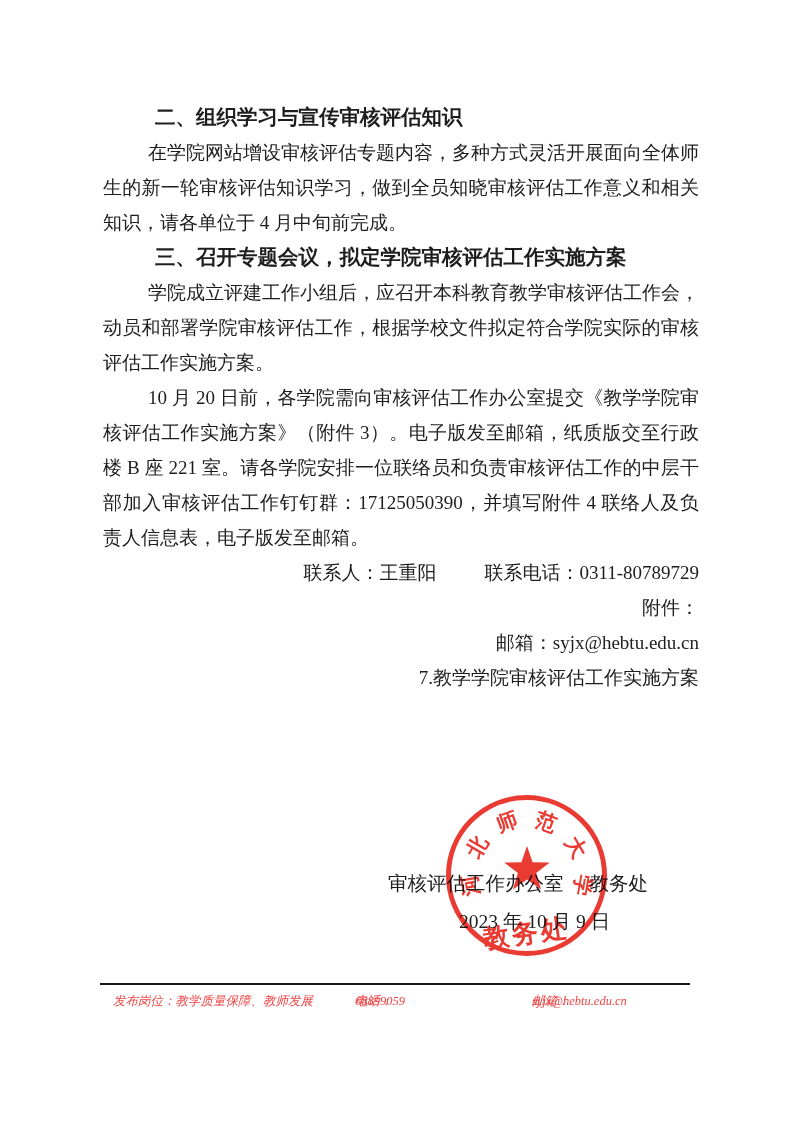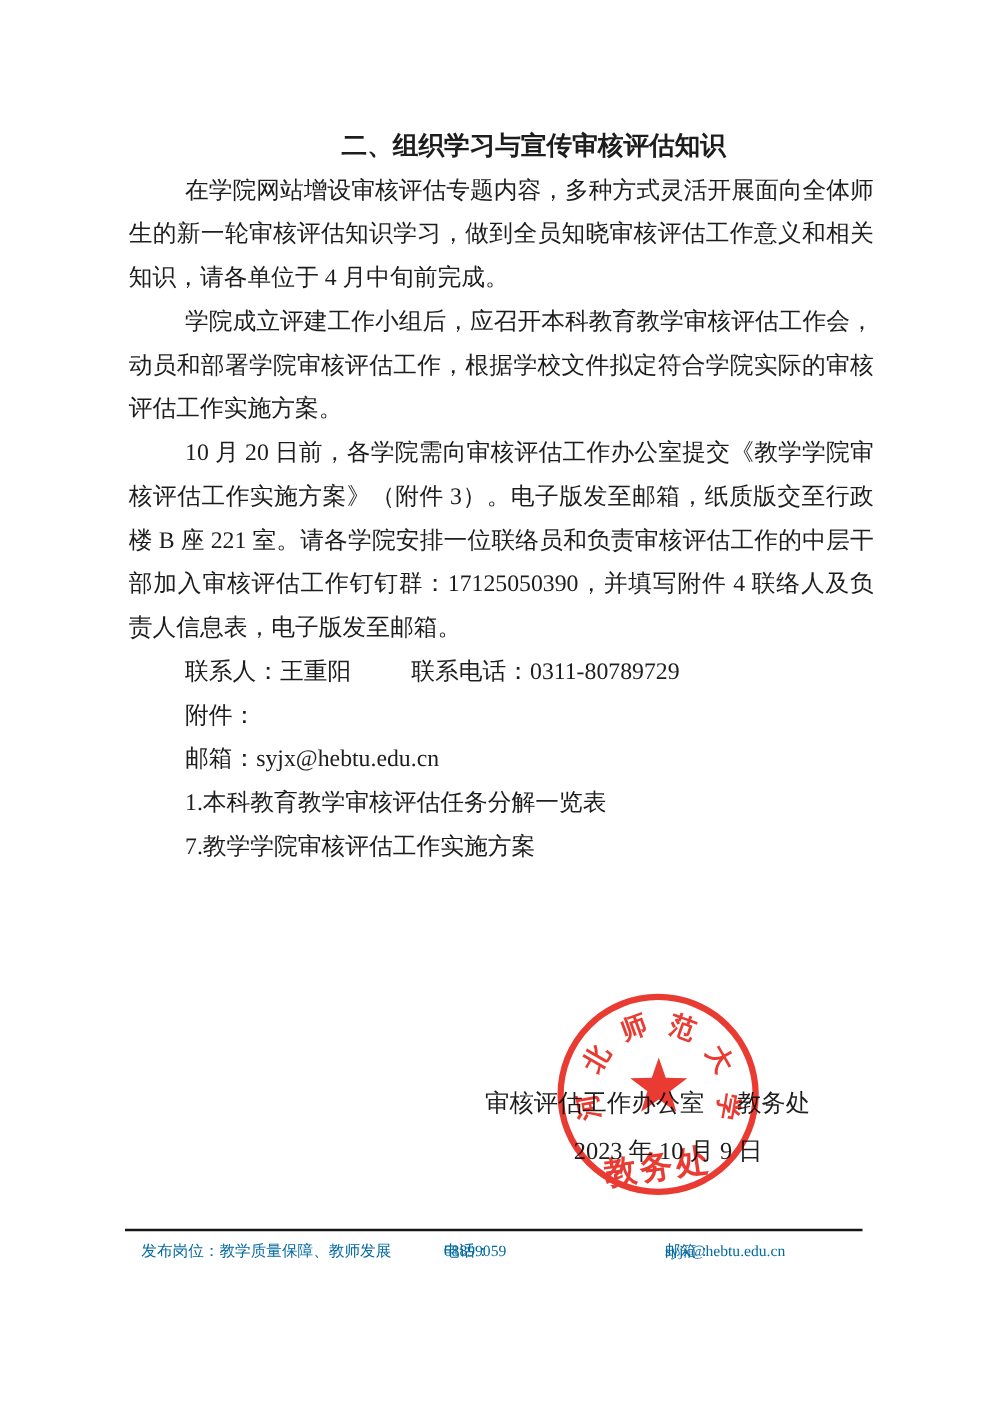--- a/index.html
+++ b/index.html
@@ -12,24 +12,24 @@
     overflow:hidden;
   }
   .content{
     position:absolute;
     left:103px;top:100px;width:596px;
     font-size:19px;line-height:35px;
     text-align:justify;
   }
   .content h2{
     margin:0;font-size:20.5px;font-weight:bold;
-    line-height:35px;text-indent:52px;text-align:center;
+    line-height:35px;text-indent:52px;text-align:left;
   }
   .content p{margin:0;text-indent:45px;}
-  .line{text-indent:45px;text-align:left;}
+  .line{text-indent:45px;text-align:right;}
   .gap-md{display:inline-block;width:48px;}
   .sign-office{
     position:absolute;left:388px;top:866px;
     font-size:19.5px;line-height:35px;white-space:nowrap;z-index:1;
   }
   .sign-office .dept{margin-left:26px;}
   .sign-date{
     position:absolute;left:459px;top:904px;
     font-size:19.5px;line-height:35px;white-space:nowrap;z-index:1;
   }
@@ -41,49 +41,49 @@
   .seal text{
     font-family:"Liberation Serif","DejaVu Serif",serif;
     fill:#e8251c;font-weight:600;
   }
   .footer-rule{
     position:absolute;left:100px;top:983px;width:590px;height:2px;
     background:#161616;
   }
   .footer{
     position:absolute;left:0;top:990px;width:696px;height:22px;
-    font-size:12.5px;line-height:22px;color:#0369a1;
+    font-size:12.5px;line-height:22px;color:#ef4444;font-style:italic;
   }
   .footer span{position:absolute;white-space:nowrap;}
   .footer .f-pos{left:113px;}
   .footer .f-tel{left:355px;}
   .footer .f-mail{left:532px;}
 </style>
 </head>
 <body>
 
 <div class="page">
 
   <div class="content">
     <h2>二、组织学习与宣传审核评估知识</h2>
     <p>在学院网站增设审核评估专题内容，多种方式灵活开展面向全体师生的新一轮审核评估知识学习，做到全员知晓审核评估工作意义和相关知识，请各单位于 4 月中旬前完成。</p>
 
+    <h2>三、召开专题会议，拟定学院审核评估工作实施方案</h2>
     <p>学院成立评建工作小组后，应召开本科教育教学审核评估工作会，动员和部署学院审核评估工作，根据学校文件拟定符合学院实际的审核评估工作实施方案。</p>
     <p>10 月 20 日前，各学院需向审核评估工作办公室提交《教学学院审核评估工作实施方案》（附件 3）。电子版发至邮箱，纸质版交至行政楼 B 座 221 室。请各学院安排一位联络员和负责审核评估工作的中层干部加入审核评估工作钉钉群：17125050390，并填写附件 4 联络人及负责人信息表，电子版发至邮箱。</p>
 
     <div class="line">
       <span>联系人：</span><span>王重阳</span><span class="gap-md"></span><span>联系电话：</span><span>0311-80789729</span>
     </div>
 
     <div class="line">附件：</div>
 
     <div class="line">
       <span>邮箱：</span><span>syjx@hebtu.edu.cn</span>
     </div>
-    <div class="line">1.本科教育教学审核评估任务分解一览表</div>
     <div class="line">7.教学学院审核评估工作实施方案</div>
   </div>
 
   <div class="sign-office">
     <span>审核评估工作办公室</span><span class="dept">教务处</span>
   </div>
   <div class="sign-date">2023 年 10 月 9 日</div>
 
   <svg class="seal" viewBox="0 0 167 167" xmlns="http://www.w3.org/2000/svg">
     <circle cx="83.5" cy="83.5" r="78" fill="none" stroke="#e8251c" stroke-width="5"></circle>

